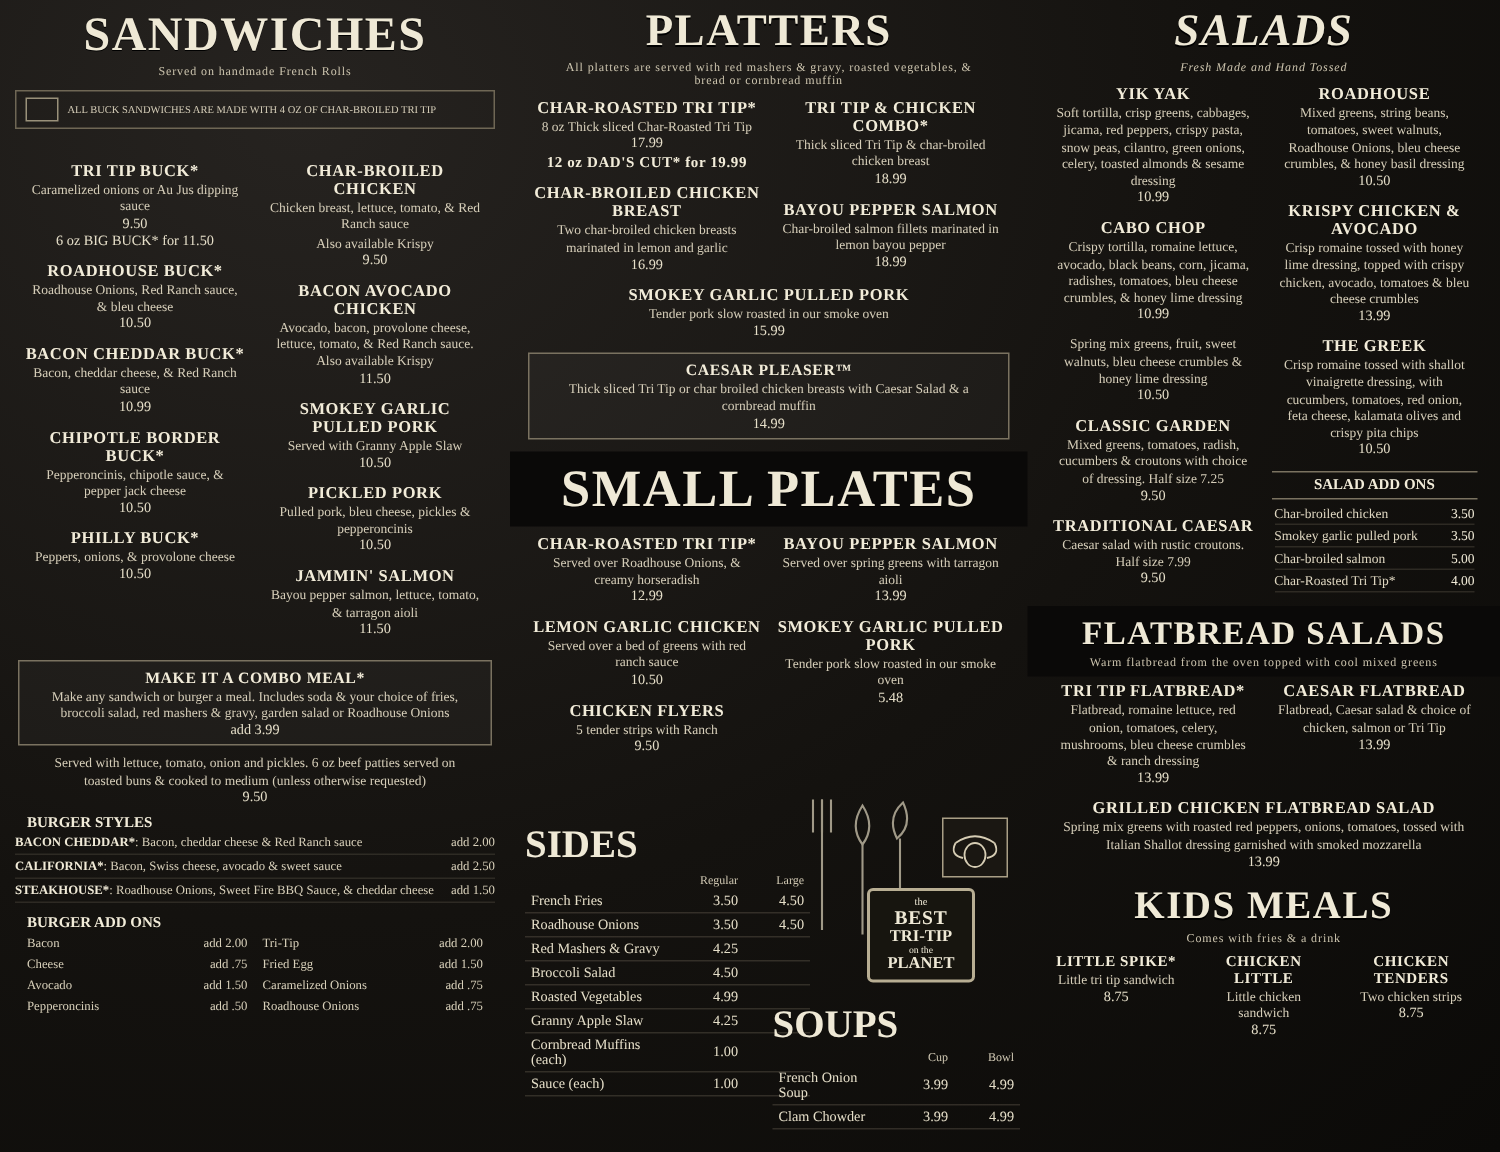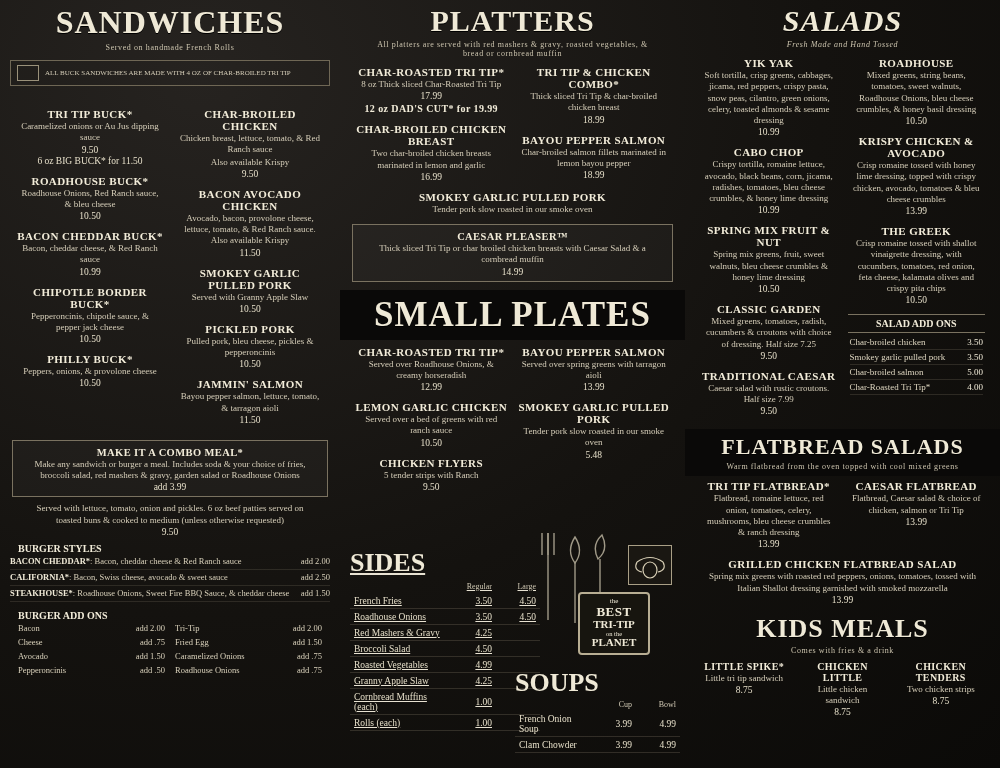--- a/index.html
+++ b/index.html
@@ -261,20 +261,21 @@
           <div class="iname">BAYOU PEPPER SALMON</div>
           <div class="idesc">Char-broiled salmon fillets marinated in lemon bayou pepper</div>
           <div class="iprice">18.99</div>
         </div>
       </div>
     </div>
 
     <div class="item sec">
       <div class="iname">SMOKEY GARLIC PULLED PORK</div>
       <div class="idesc">Tender pork slow roasted in our smoke oven</div>
+      <div class="iprice">15.99</div>
     </div>
 
     <div class="boxed" style="text-align:center;margin-top:2px;">
       <div class="iname">CAESAR PLEASER™</div>
       <div class="idesc">Thick sliced Tri Tip or char broiled chicken breasts with Caesar Salad &amp; a cornbread muffin</div>
       <div class="iprice">14.99</div>
     </div>
 
     <div class="banner" style="margin-top:8px;">
       <div class="hdr">
@@ -307,21 +308,21 @@
           <div class="iprice">13.99</div>
         </div>
         <div class="item">
           <div class="iname">SMOKEY GARLIC PULLED PORK</div>
           <div class="idesc">Tender pork slow roasted in our smoke oven</div>
           <div class="iprice">5.48</div>
         </div>
       </div>
     </div>
 
-    <div style="position:absolute; left:10px; top:548px; width:190px;text-decoration:underline;">
+    <div style="position:absolute; left:10px; top:548px; width:190px;">
       <h1 style="font-size:26px;margin:0 0 4px;text-align:left;color:#efe9d6;font-weight:bold;">SIDES</h1>
       <table class="tbl">
         <tbody>
             <tr>
               <th></th>
           <th>Regular</th>
           <th>Large</th>
             </tr>
         <tr>
               <td class="name">French Fries</td>
@@ -352,21 +353,21 @@
               <td class="name">Granny Apple Slaw</td>
               <td class="n">4.25</td>
               <td class="n"></td>
             </tr>
         <tr>
               <td class="name">Cornbread Muffins (each)</td>
               <td class="n">1.00</td>
               <td class="n"></td>
             </tr>
         <tr>
-              <td class="name">Rolls (each)</td>
+              <td class="name">Sauce (each)</td>
               <td class="n">1.00</td>
               <td class="n"></td>
             </tr>
       </tbody>
         </table>
     </div>
 
     <div style="position:absolute; left:175px; top:668px; width:165px;">
       <h1 style="font-size:26px;margin:0 0 2px;text-align:left;color:#efe9d6;font-weight:bold;">SOUPS</h1>
       <table class="tbl">
@@ -433,21 +434,20 @@
           <div class="iname">YIK YAK</div>
           <div class="idesc">Soft tortilla, crisp greens, cabbages, jicama, red peppers, crispy pasta, snow peas, cilantro, green onions, celery, toasted almonds &amp; sesame dressing</div>
           <div class="iprice">10.99</div>
         </div>
         <div class="item">
           <div class="iname">CABO CHOP</div>
           <div class="idesc">Crispy tortilla, romaine lettuce, avocado, black beans, corn, jicama, radishes, tomatoes, bleu cheese crumbles, &amp; honey lime dressing</div>
           <div class="iprice">10.99</div>
         </div>
         <div class="item">
-          <div class="iname">SPRING MIX FRUIT &amp; NUT</div>
           <div class="idesc">Spring mix greens, fruit, sweet walnuts, bleu cheese crumbles &amp; honey lime dressing</div>
           <div class="iprice">10.50</div>
         </div>
         <div class="item">
           <div class="iname">CLASSIC GARDEN</div>
           <div class="idesc">Mixed greens, tomatoes, radish, cucumbers &amp; croutons with choice of dressing. Half size 7.25</div>
           <div class="iprice">9.50</div>
         </div>
         <div class="item">
           <div class="iname">TRADITIONAL CAESAR</div>

